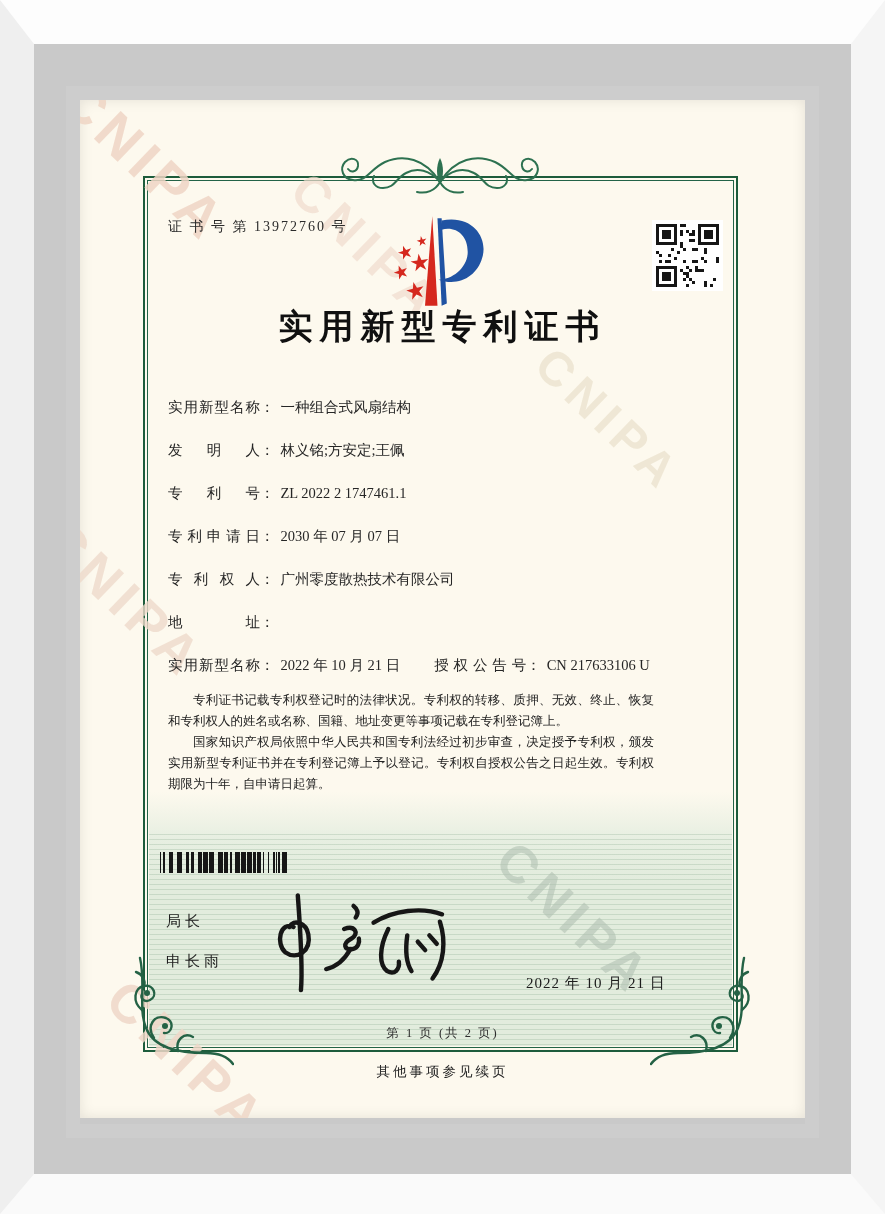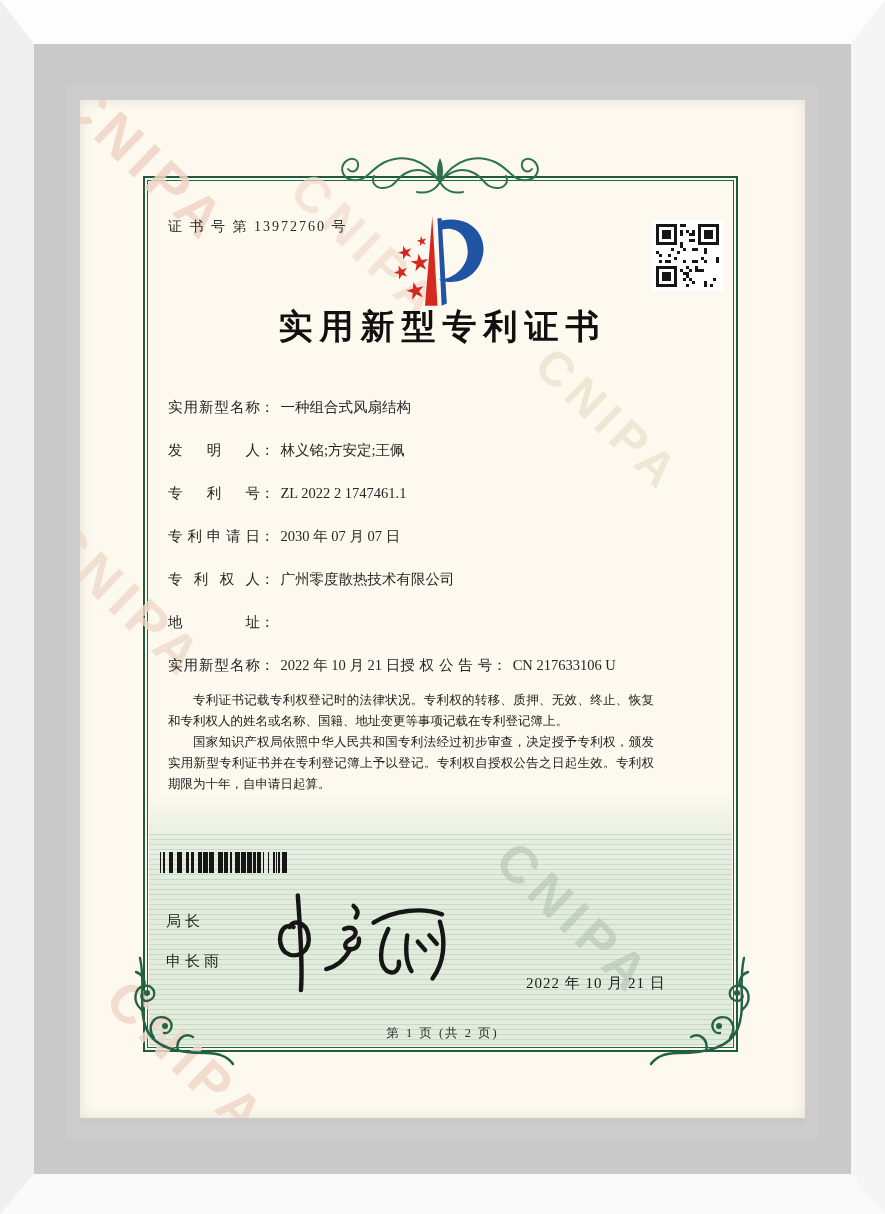--- a/index.html
+++ b/index.html
@@ -64,21 +64,21 @@
   .f-tl{left:0;top:0} .f-tr{right:0;top:0} .f-bl{left:0;bottom:0}
 
   .title { left:0; right:0; top:204px; text-align:center; font-size:34px; font-weight:bold;
            letter-spacing:7px; color:#101010; }
 
   .fields { left:88px; top:286px; width:560px; font-size:14.5px; color:#262626; }
   .frow  { height:43px; display:flex; align-items:center; }
   .flabel{ display:inline-block; width:92px; text-align:justify; text-align-last:justify; }
   .fcolon{ margin-right:6px; }
   .fval  { white-space:pre-wrap; }
-  .pair2 { display:flex; align-items:center; }
+  .pair2 { margin-left:34px; display:flex; align-items:center; }
 
   .paras { left:88px; top:590px; width:486px; font-size:12.5px; line-height:21px;
            color:#222; text-align:justify; }
   .paras p { text-indent:2em; }
 
   .barcode { left:80px; top:752px; width:128px; height:21px; }
   .barcode i { position:absolute; top:0; bottom:0; background:#161616; }
 
   .signer-title { left:86px; top:812px; font-size:15px; letter-spacing:4px; color:#1c1c1c;
                   font-family:"Liberation Sans","DejaVu Sans",sans-serif; font-weight:500; }
@@ -317,13 +317,14 @@
       <path d="M120 44 C111 62 111 78 119 84 C126 88 131 82 130 75"></path>
       <path d="M138 50 C136 64 137 76 142 84"></path>
       <path d="M148 56 L155 64"></path>
       <path d="M159 50 L166 58"></path>
       <path d="M169 37 C175 56 173 76 162 91"></path>
     </g>
   </svg>
 
   <div class="z issue-date">2022 年 10 月 21 日</div>
   <div class="z page-info">第 1 页 (共 2 页)</div>
+  <div class="z footer-note">其他事项参见续页</div>
 </div>
 
 </body></html>

